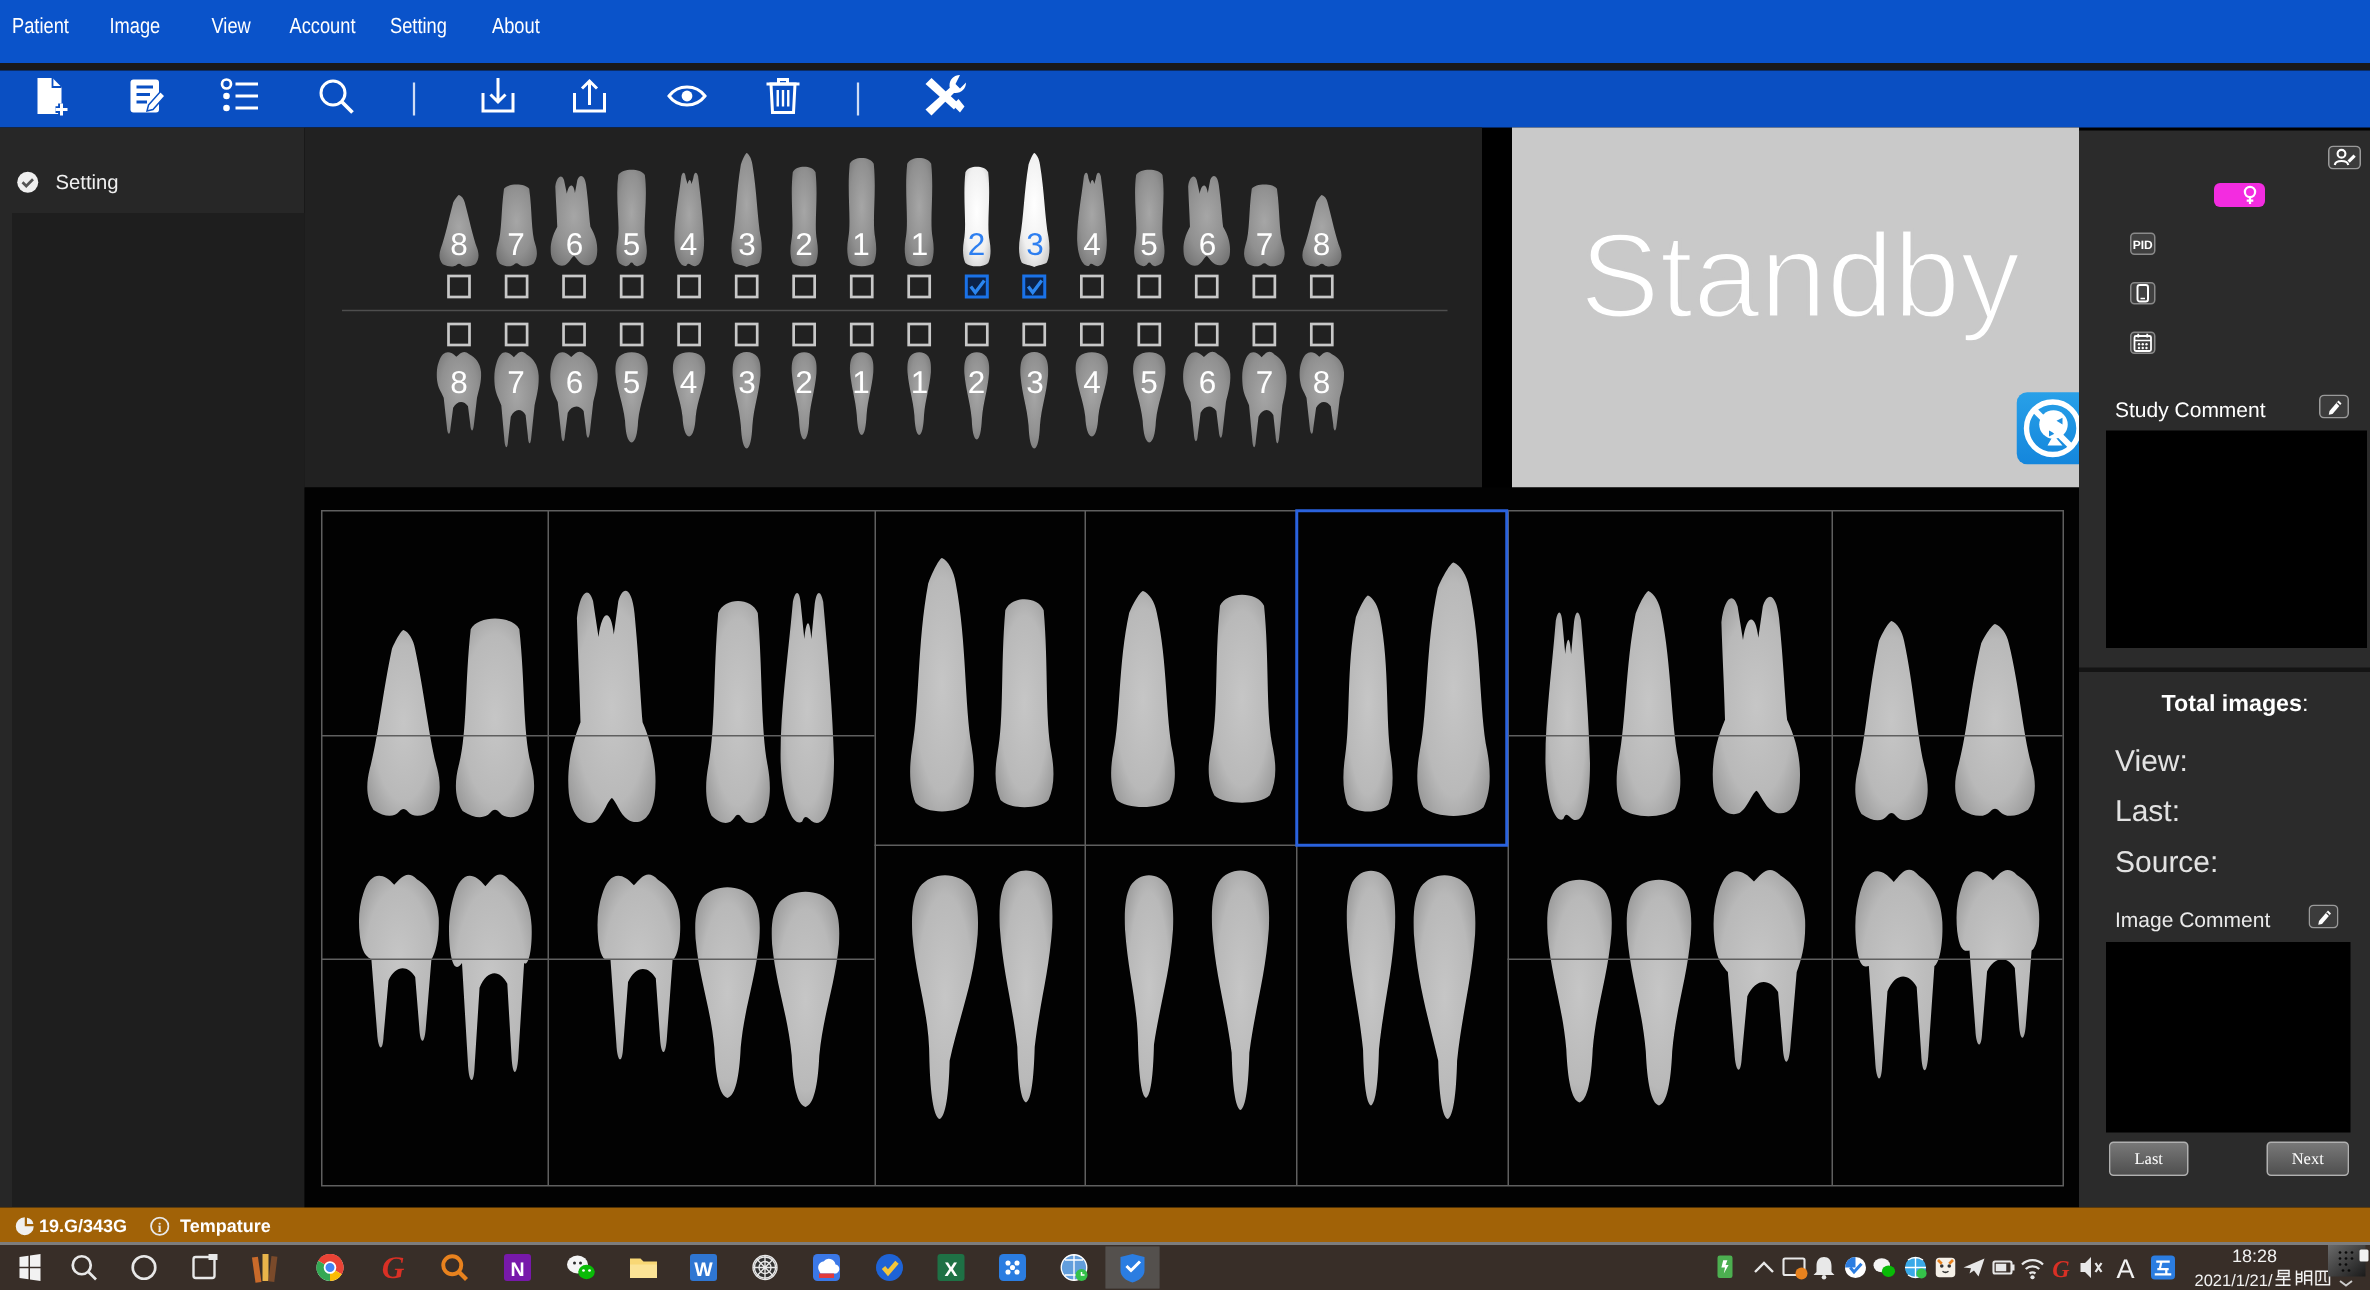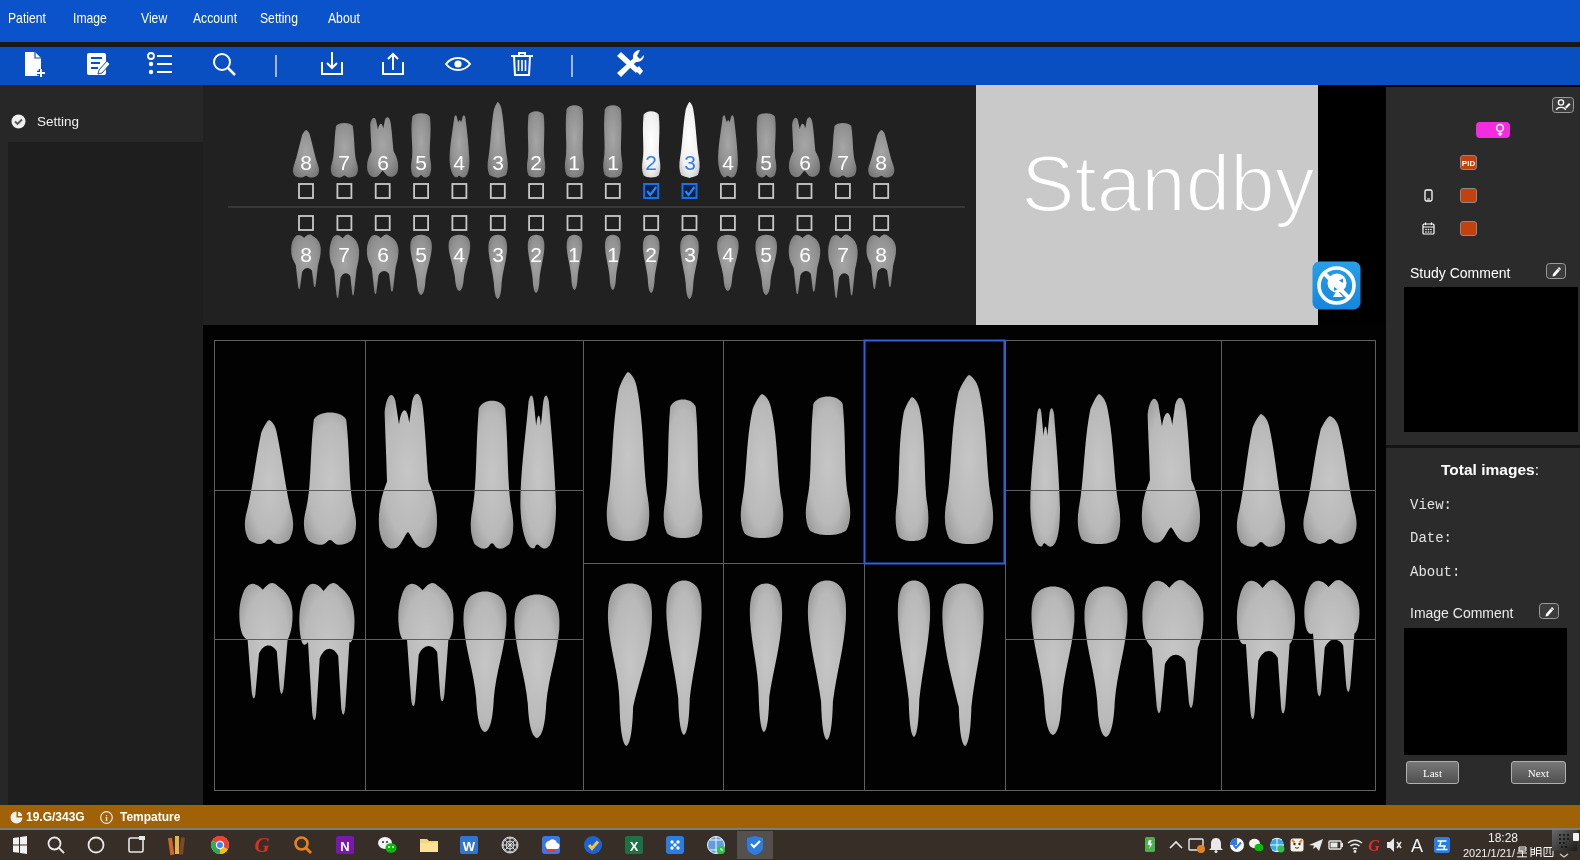--- a/index.html
+++ b/index.html
@@ -4,24 +4,24 @@
 * { margin:0; padding:0; box-sizing:border-box; }
 body { width:1580px; height:860px; overflow:hidden; position:relative;
   font-family:"Liberation Sans",sans-serif; background:#000; }
 #menubar { position:absolute; left:0; top:0; width:1580px; height:42px; background:#0a53ca;text-align:right; }
 #menubar span { color:#fff; font-size:14.5px; position:absolute; top:10px; transform:scaleX(0.84); transform-origin:0 0; }
 #sep1 { position:absolute; left:0; top:42px; width:1580px; height:5px; background:#191919; }
 #toolbar { position:absolute; left:0; top:47px; width:1580px; height:38px; background:#0a4fc2; }
 #leftpanel { position:absolute; left:0; top:85px; width:203px; height:720px; background:#272727; }
 #leftinner { position:absolute; left:8px; top:57px; width:195px; height:663px; background:#1e1e1e; }
 #chartpanel { position:absolute; left:203px; top:85px; width:785px; height:240px; background:#212121; }
-#standby { position:absolute; left:976px; top:85px; width:342px; height:240px; background:#c9c9c9; }
+#standby { position:absolute; left:1008px; top:85px; width:378px; height:240px; background:#c9c9c9; }
 #sidebar { position:absolute; left:1386px; top:87px; width:194px; height:718px; background:#2b2b2b; }
-.sqbtn { position:absolute; width:17px; height:15px; background:#c2410c; border:1px solid #8a8a8a; border-radius:3px;margin-left:40px; }
-.lab { position:absolute; left:24px; font-size:14px; color:#e2e2e2;font-family:Liberation Mono, monospace; }
+.sqbtn { position:absolute; width:17px; height:15px; background:#404040; border:1px solid #8a8a8a; border-radius:3px; }
+.lab { position:absolute; left:24px; font-size:20px; color:#e2e2e2; }
 #gridpanel { position:absolute; left:203px; top:325px; width:1183px; height:480px; background:#020202; }
 #statusbar { position:absolute; left:0; top:805px; width:1580px; height:25px; background:#a16207; color:#fff; font-size:12px; font-weight:bold; }
 #statusright { position:absolute; left:1204px; top:0; width:376px; height:23px; background:#050505; font-weight:normal; }
 #taskbar { position:absolute; left:0; top:830px; width:1580px; height:30px; background:#382e28; }
 
 </style></head><body>
 <div id="menubar">
 <span style="left:8px">Patient</span>
 <span style="left:73px">Image</span>
 <span style="left:141px">View</span>
@@ -257,22 +257,22 @@
 <div style="position:absolute;left:24px;top:178px;font-size:14px;color:#ffffff">Study Comment</div>
 <svg style="position:absolute;left:160px;top:176px" width="20" height="16" viewBox="0 0 20 16">
       <rect x="0.5" y="0.5" width="19" height="15" rx="3" fill="#3c3c3c" stroke="#9a9a9a"></rect>
       <path d="M7,11 L13,4 L15,6 L9,13 L6.5,13.5 Z" fill="#fff"></path>
       <line x1="12" y1="5.5" x2="14" y2="7.5" stroke="#3c3c3c" stroke-width="0.8"></line>
     </svg>
 <div style="position:absolute;left:18px;top:200px;width:174px;height:145px;background:#000"></div>
 <div style="position:absolute;left:0;top:358px;width:194px;height:3px;background:#141414"></div>
 <div style="position:absolute;left:0px;top:374px;width:208px;text-align:center;font-size:15.5px;font-weight:bold;color:#fff">Total images<span style="font-weight:normal">:</span></div>
 <div class="lab" style="top:410px">View:</div>
-<div class="lab" style="top:443px">Date:</div>
-<div class="lab" style="top:477px">About:</div>
+<div class="lab" style="top:443px">Last:</div>
+<div class="lab" style="top:477px">Source:</div>
 <div style="position:absolute;left:24px;top:518px;font-size:14px;color:#eaeaea">Image Comment</div>
 <svg style="position:absolute;left:153px;top:516px" width="20" height="16" viewBox="0 0 20 16">
       <rect x="0.5" y="0.5" width="19" height="15" rx="3" fill="#3c3c3c" stroke="#9a9a9a"></rect>
       <path d="M7,11 L13,4 L15,6 L9,13 L6.5,13.5 Z" fill="#fff"></path>
       <line x1="12" y1="5.5" x2="14" y2="7.5" stroke="#3c3c3c" stroke-width="0.8"></line>
     </svg>
 <div style="position:absolute;left:18px;top:541px;width:163px;height:127px;background:#000"></div>
 <div style="position:absolute;left:20px;top:674px;width:53px;height:23px;background:linear-gradient(#787878,#4f4f4f);border:1px solid #b0b0b0;border-radius:3px;color:#fff;font-family:'Liberation Serif',serif;font-size:11px;text-align:center;line-height:22px">Last</div>
 <div style="position:absolute;left:125px;top:674px;width:55px;height:23px;background:linear-gradient(#787878,#4f4f4f);border:1px solid #b0b0b0;border-radius:3px;color:#fff;font-family:'Liberation Serif',serif;font-size:11px;text-align:center;line-height:22px">Next</div>
 </div>

